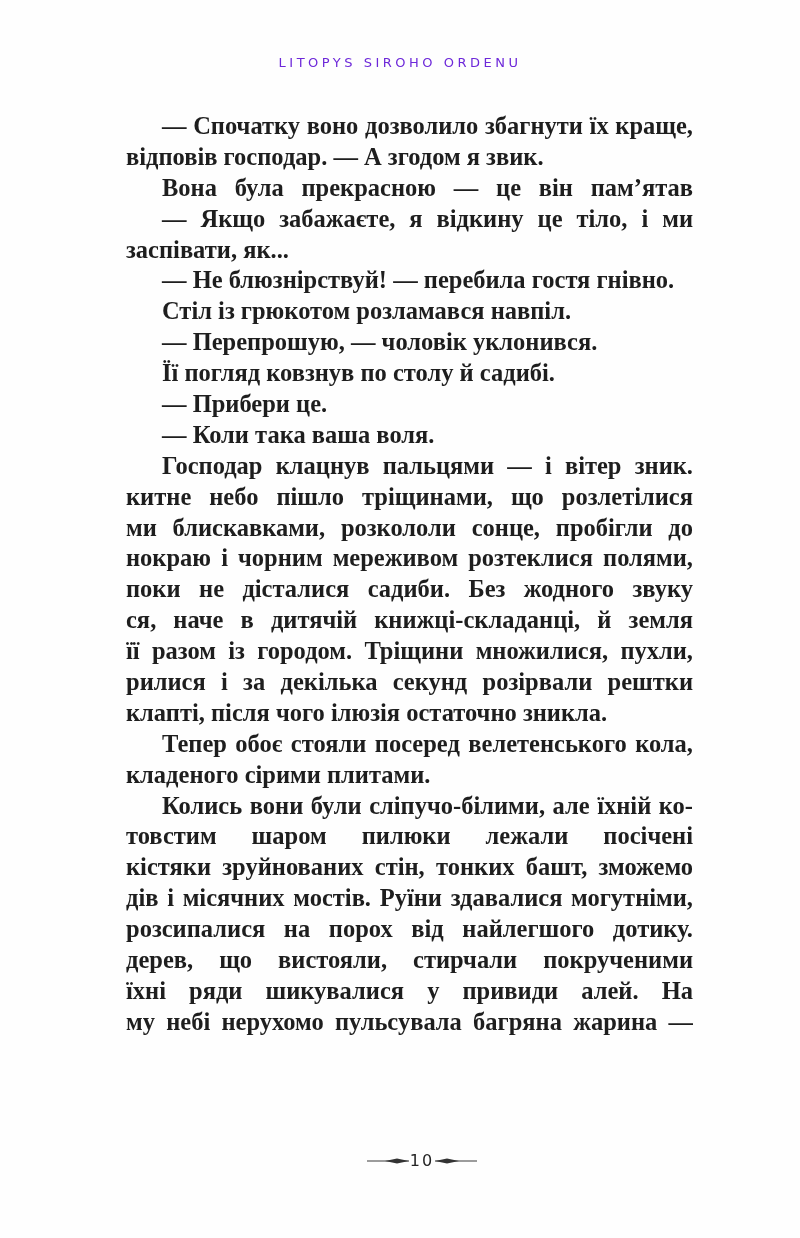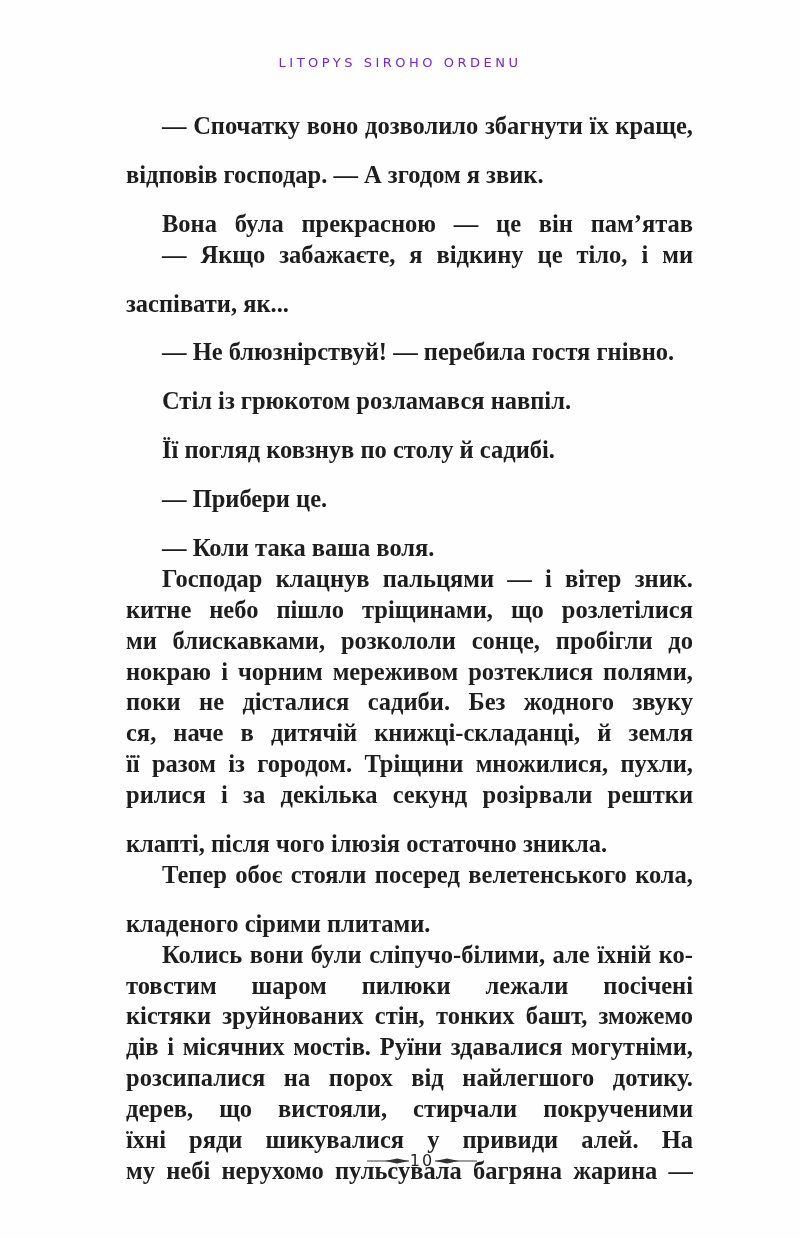--- a/index.html
+++ b/index.html
@@ -44,21 +44,20 @@
     text-align: justify;
     text-align-last: justify;
     overflow: hidden;
     white-space: normal;
   }
   .line.indent {
     text-indent: 36px;
   }
   .line.last {
     text-align-last: left;
-    margin-top: 18px;
   }
   .footer {
     position: absolute;
     top: 1152px;
     left: 0;
     right: 0;
     height: 18px;
     display: flex;
     align-items: center;
     justify-content: center;
@@ -83,20 +82,21 @@
   <div class="running-header">LITOPYS SIROHO ORDENU</div>
 
   <div class="text-block" id="text-block">
       <div class="line indent">— Спочатку воно дозволило збагнути їх краще, —</div>
       <div class="line last">відповів господар. — А згодом я звик.</div>
       <div class="line indent last">Вона була прекрасною — це він пам’ятав напевно.</div>
       <div class="line indent">— Якщо забажаєте, я відкину це тіло, і ми зможемо</div>
       <div class="line last">заспівати, як...</div>
       <div class="line indent last">— Не блюзнірствуй! — перебила гостя гнівно.</div>
       <div class="line indent last">Стіл із грюкотом розламався навпіл.</div>
+      <div class="line indent last">— Перепрошую, — чоловік уклонився.</div>
       <div class="line indent last">Її погляд ковзнув по столу й садибі.</div>
       <div class="line indent last">— Прибери це.</div>
       <div class="line indent last">— Коли така ваша воля.</div>
       <div class="line indent">Господар клацнув пальцями — і вітер зник. Бла-</div>
       <div class="line">китне небо пішло тріщинами, що розлетілися темни-</div>
       <div class="line">ми блискавками, розкололи сонце, пробігли до вид-</div>
       <div class="line">нокраю і чорним мереживом розтеклися полями, аж</div>
       <div class="line">поки не дісталися садиби. Без жодного звуку дерева</div>
       <div class="line">ся, наче в дитячій книжці-складанці, й земля ковтнула</div>
       <div class="line">її разом із городом. Тріщини множилися, пухли, ши-</div>

